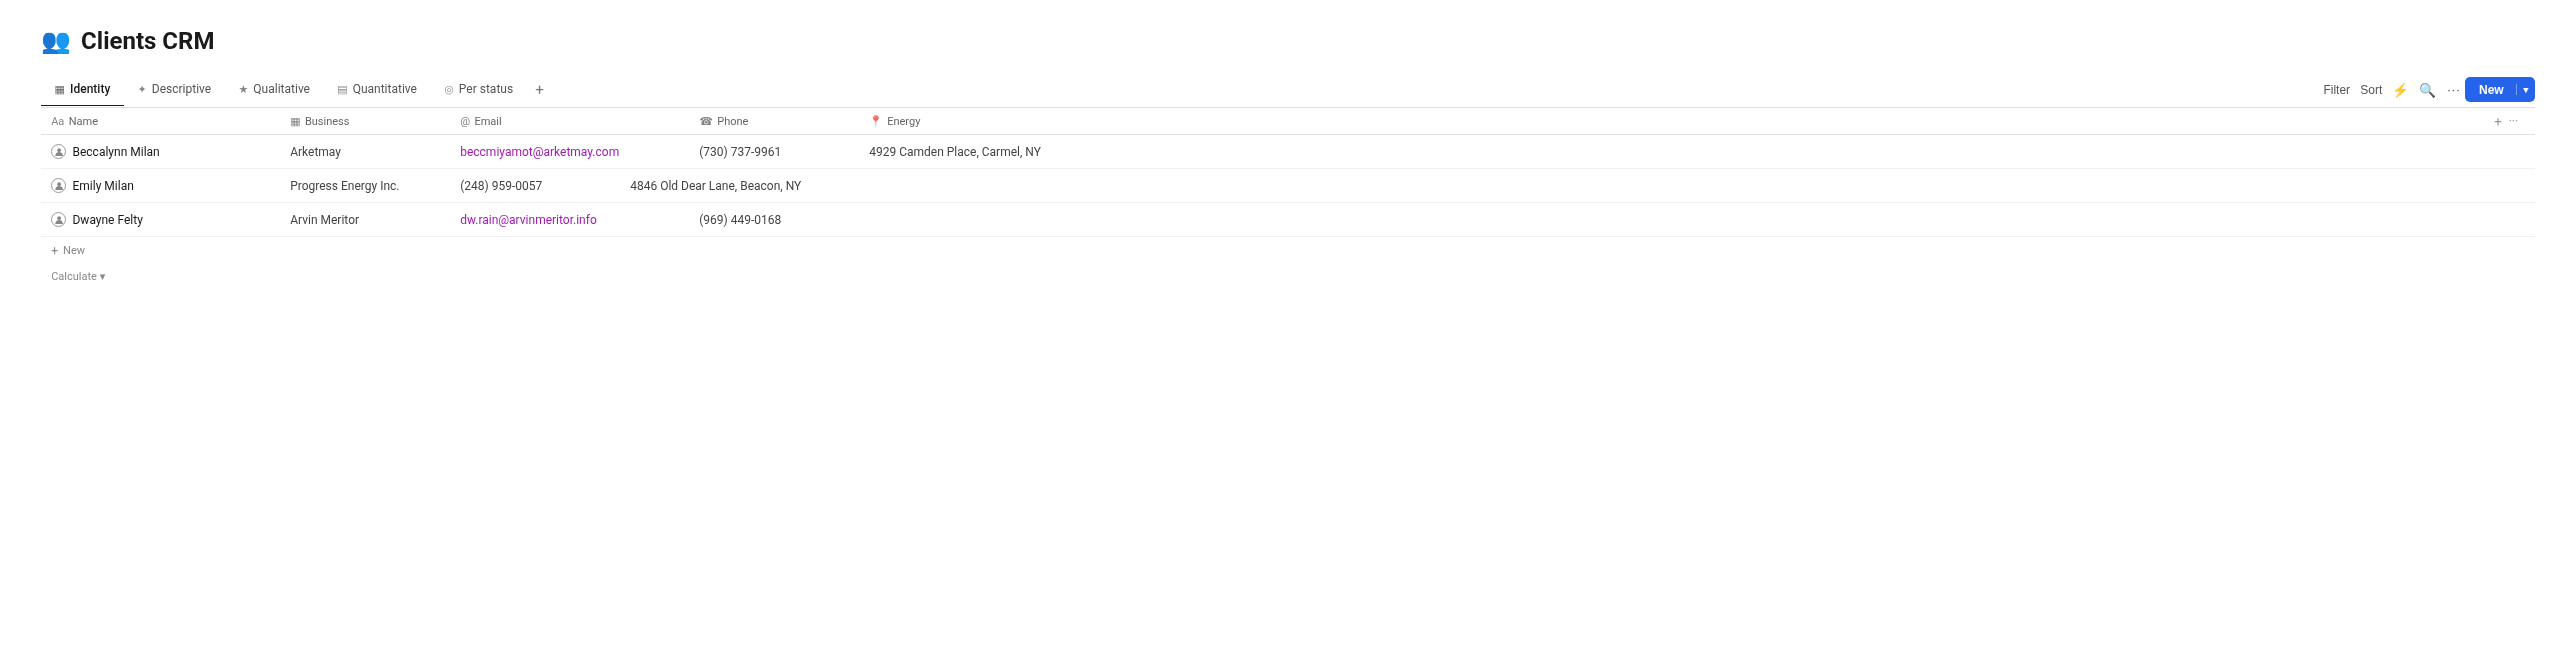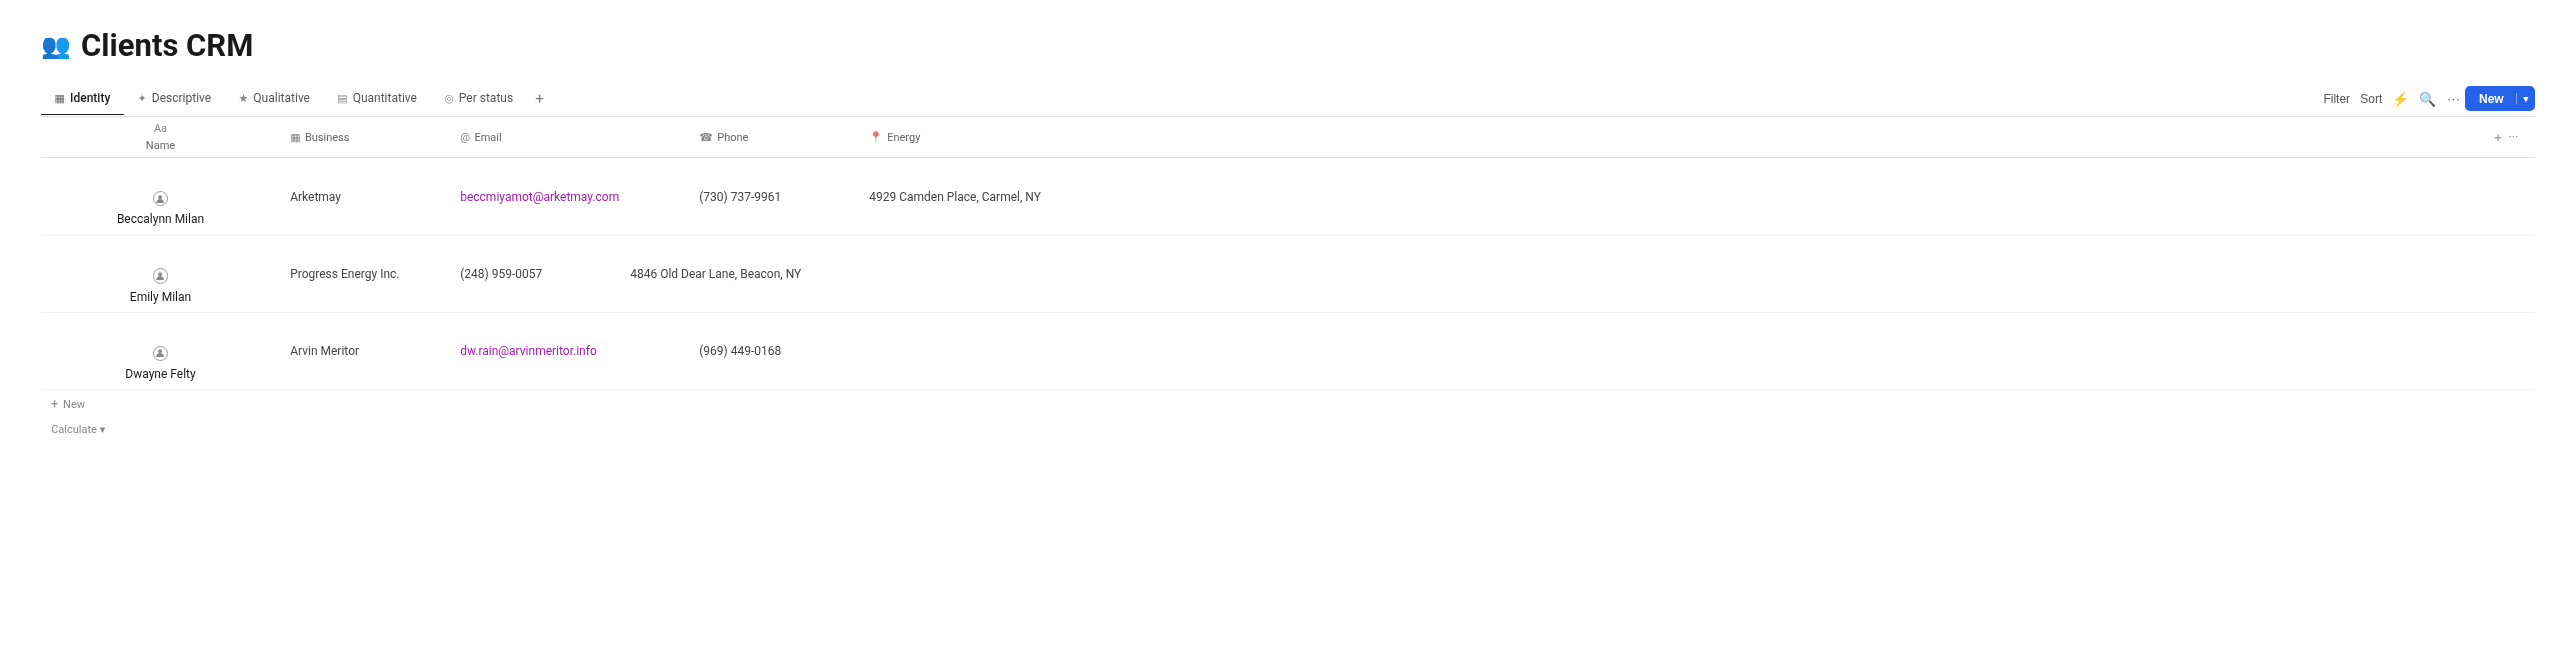--- a/index.html
+++ b/index.html
@@ -13,21 +13,21 @@
       padding: 27px 41px 27px 41px;
       min-height: 100vh;
     }
     .page-title-row {
       display: flex;
       align-items: center;
       gap: 10.2px;
       margin-bottom: 17px;
     }
     .page-title {
-      font-size: 31px;
+      font-size: 24px;
       font-weight: 700;
       color: #1a1a1a;
     }
     .title-icon {
       font-size: 24px;
       color: #3a3a3a;
     }
     .tabs-toolbar {
       display: flex;
       align-items: center;
@@ -122,21 +122,20 @@
     }
     .col-name {
       width: 239px;
       min-width: 239px;
       padding: 0 10.2px;
       display: flex;
       align-items: center;
       gap: 4.3px;
       color: #666;
       font-size: 11px;
-      flex-direction: column;
     }
     .col-business {
       width: 170px;
       min-width: 170px;
       padding: 0 10.2px;
       display: flex;
       align-items: center;
       gap: 4.3px;
       color: #666;
       font-size: 11px;
@@ -186,21 +185,21 @@
       min-height: 34px;
     }
     .data-cell {
       padding: 8.5px 10.2px;
       font-size: 12px;
       color: #1a1a1a;
       display: flex;
       align-items: center;
       gap: 6px;
     }
-    .data-cell.col-name { width: 239px; min-width: 239px; margin-top: 24px; }
+    .data-cell.col-name { width: 239px; min-width: 239px; }
     .data-cell.col-business { width: 170px; min-width: 170px; color: #444; }
     .data-cell.col-email { width: 239px; min-width: 239px; color: #a21caf; }
     .data-cell.col-phone { width: 170px; min-width: 170px; color: #444; }
     .data-cell.col-address { flex: 1; color: #444; }
     .avatar-icon {
       width: 15.3px;
       height: 15.3px;
       border-radius: 50%;
       border: 1.3px solid #999;
       display: flex;

